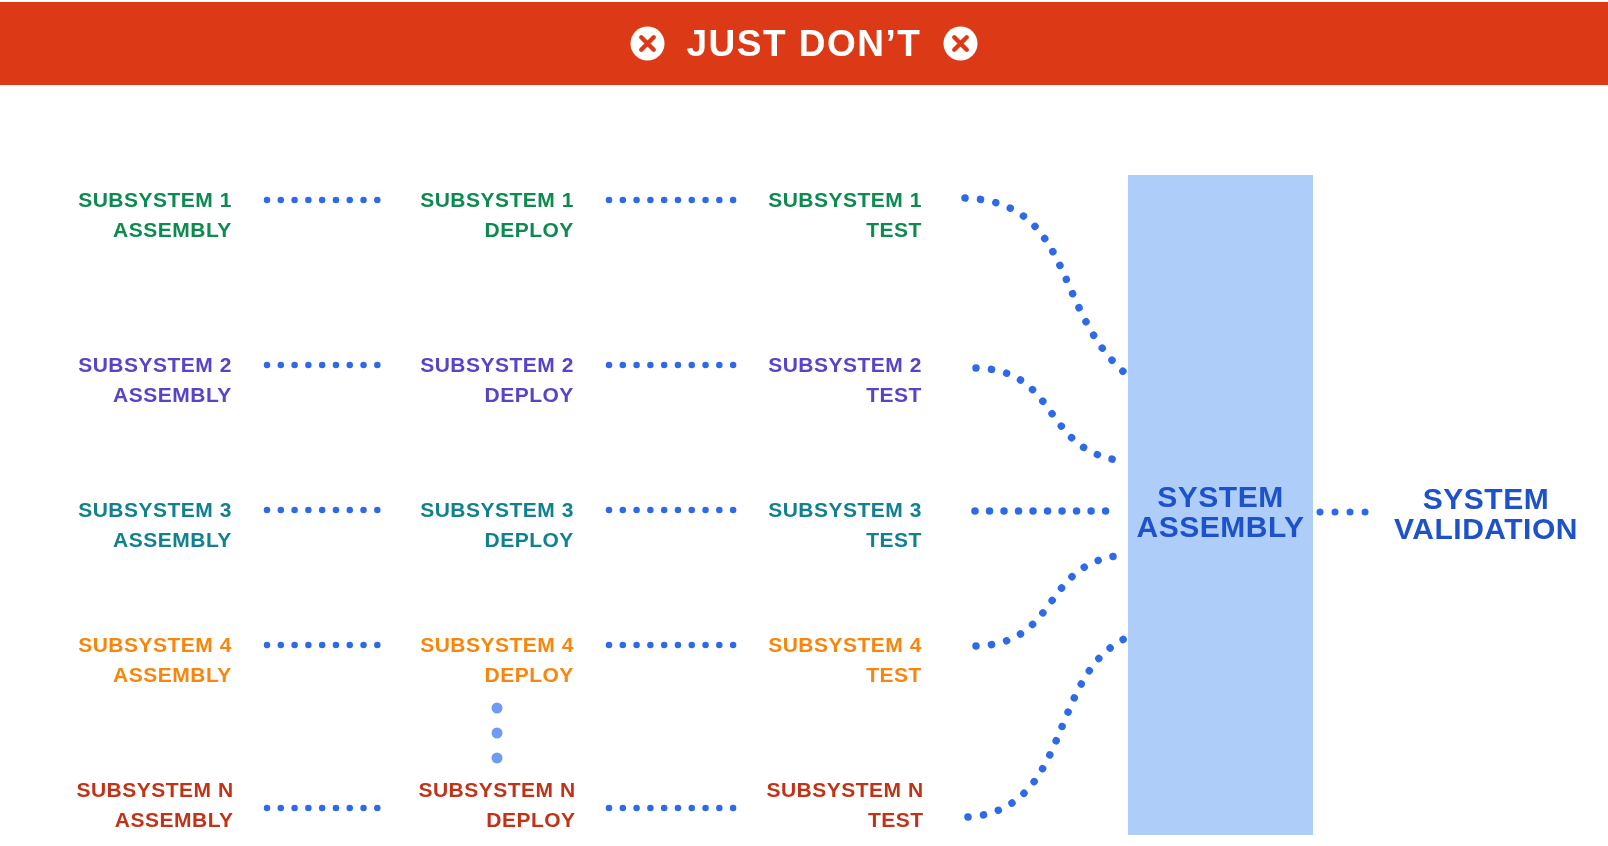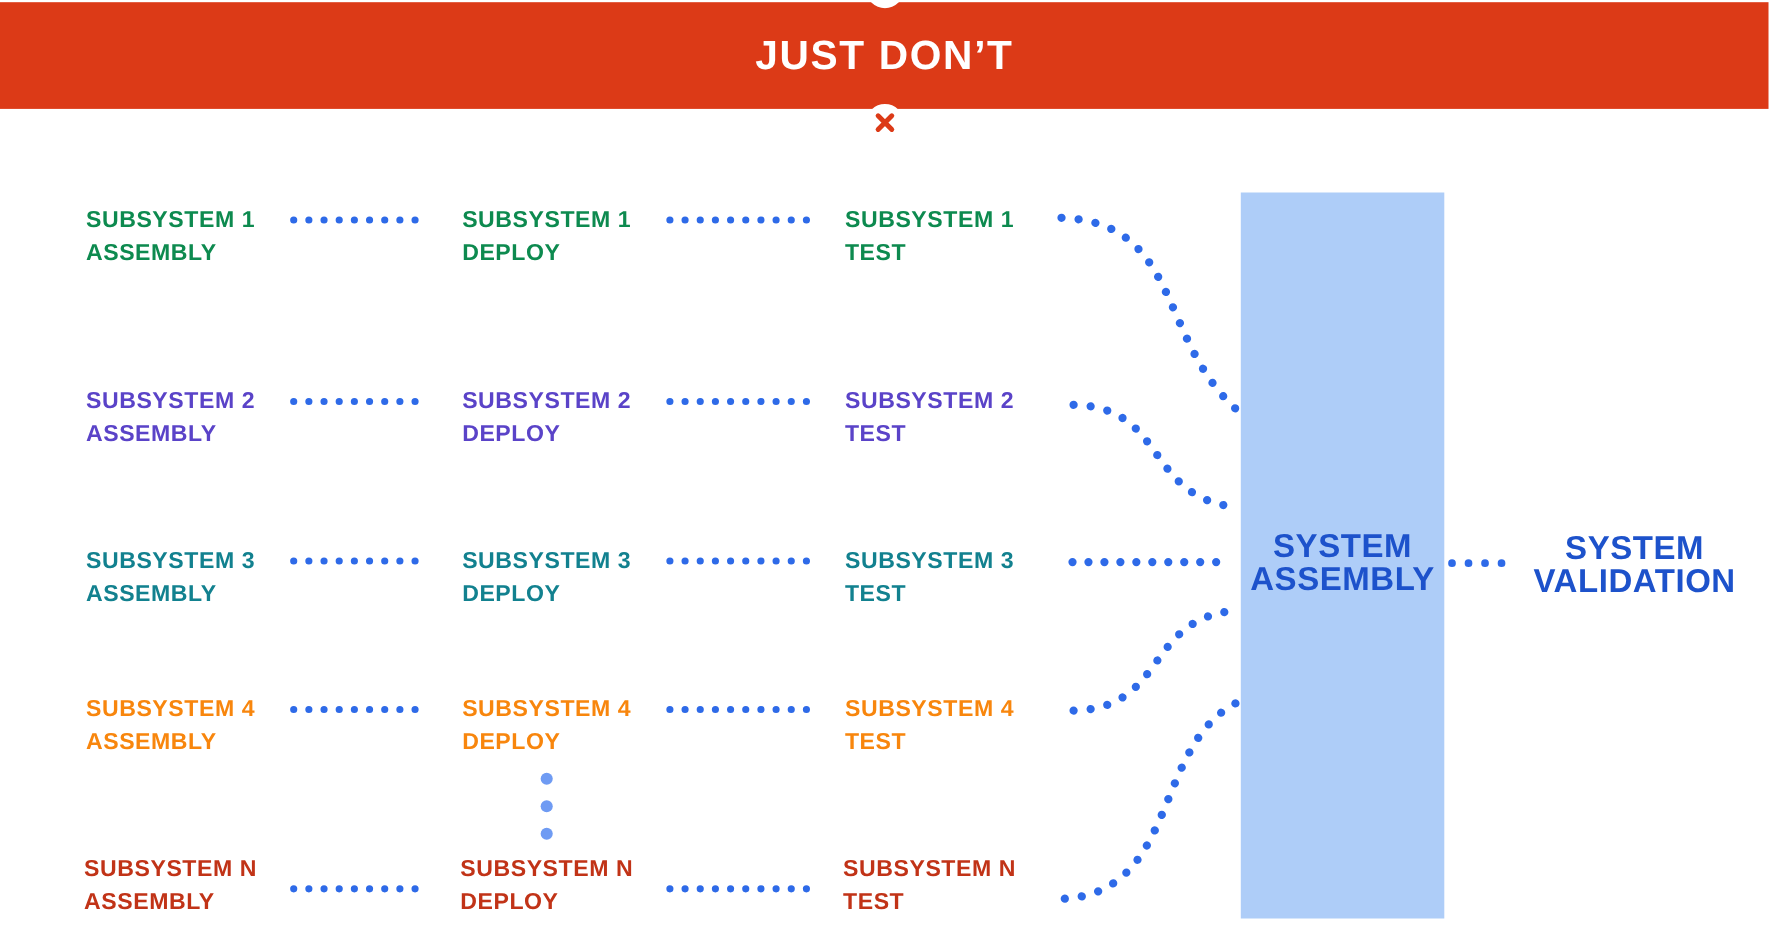--- a/index.html
+++ b/index.html
@@ -5,40 +5,40 @@
   html,body{margin:0;padding:0;background:#ffffff;}
   .page{
     position:relative;
     width:1608px;height:846px;
     background:#ffffff;
     overflow:hidden;
     font-family:"Liberation Sans", sans-serif;
   }
   
   .banner{
-    position:absolute;left:0;top:2px;width:100%;height:97px;
+    position:absolute;left:0;top:2px;width:100%;height:83px;
     background:var(--banner-bg,#dc3a17);
-    display:flex;align-items:center;justify-content:center;gap:22px;flex-direction:column;
+    display:flex;align-items:center;justify-content:center;gap:22px;
   }
   .banner-title{
     margin:0;
     color:var(--banner-text,#ffffff);
     font-size:37px;font-weight:800;letter-spacing:1.5px;
     white-space:nowrap;
   }
   .xicon{display:inline-flex;line-height:0;}
   .xicon svg .xcircle{fill:#ffffff;}
   .xicon svg .xstroke{stroke:var(--banner-bg,#dc3a17);stroke-width:4.6;stroke-linecap:round;fill:none;}
   
   .diagram{position:absolute;inset:0;}
   #links{position:absolute;left:0;top:0;}
   .sublabel{
     position:absolute;
     transform:translateX(-50%);
-    text-align:left;
+    text-align:right;
     font-weight:bold;font-size:21px;line-height:30px;letter-spacing:0.5px;
     white-space:nowrap;
   }
   .assembly-box{
     position:absolute;left:1128px;top:175px;width:185px;height:660px;
     background:var(--box-fill,#aecdf8);
     box-sizing:border-box;padding-top:14px;
     display:flex;flex-direction:column;align-items:center;justify-content:center;
   }
   .sysline{

